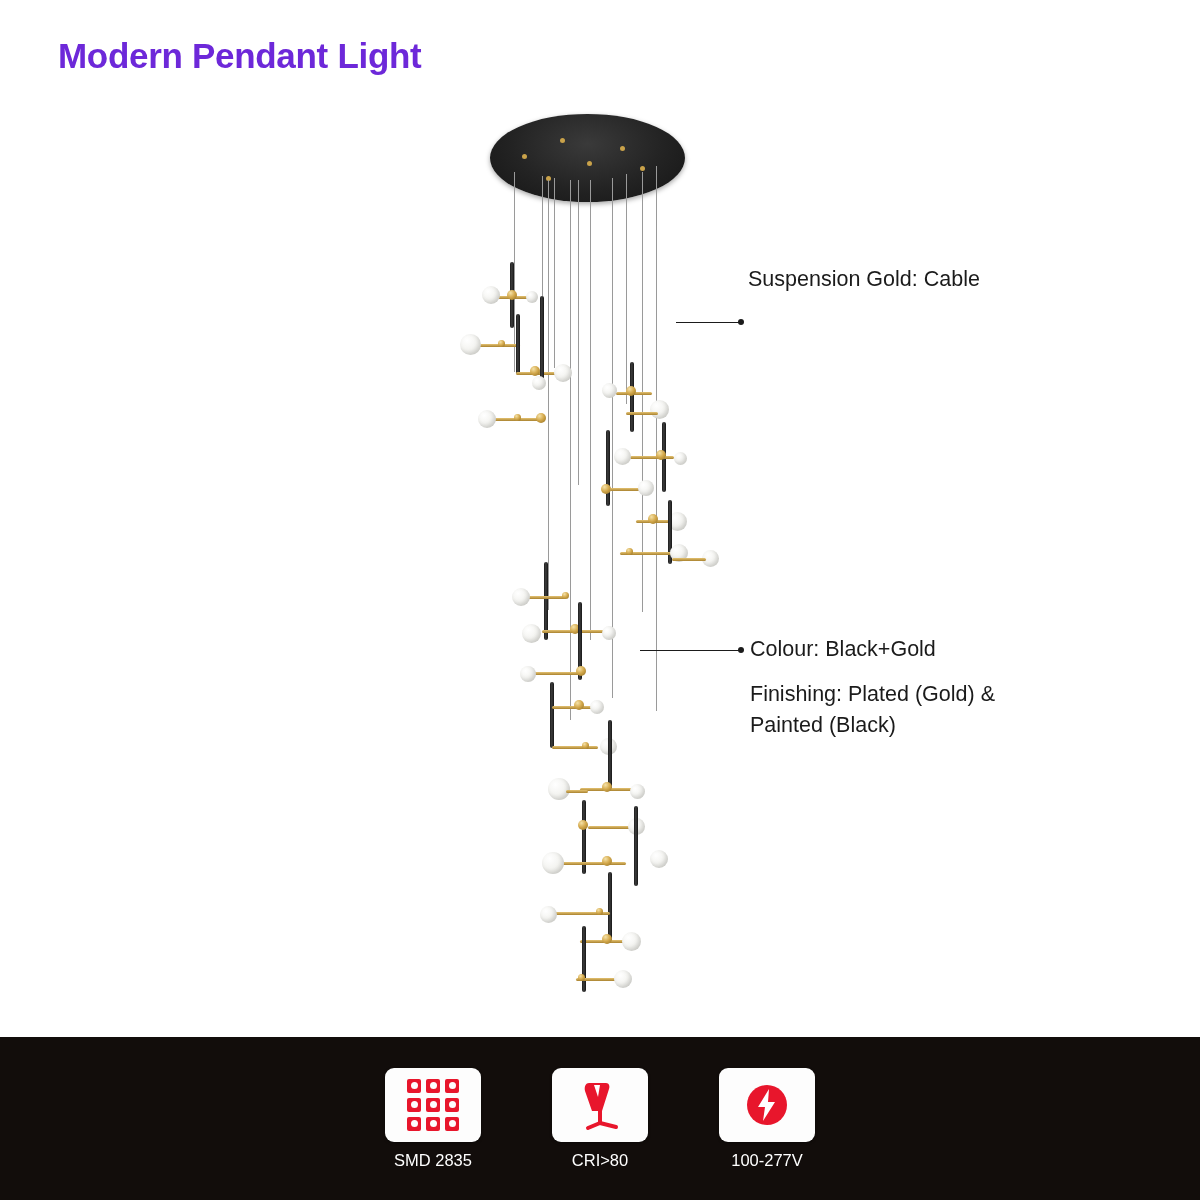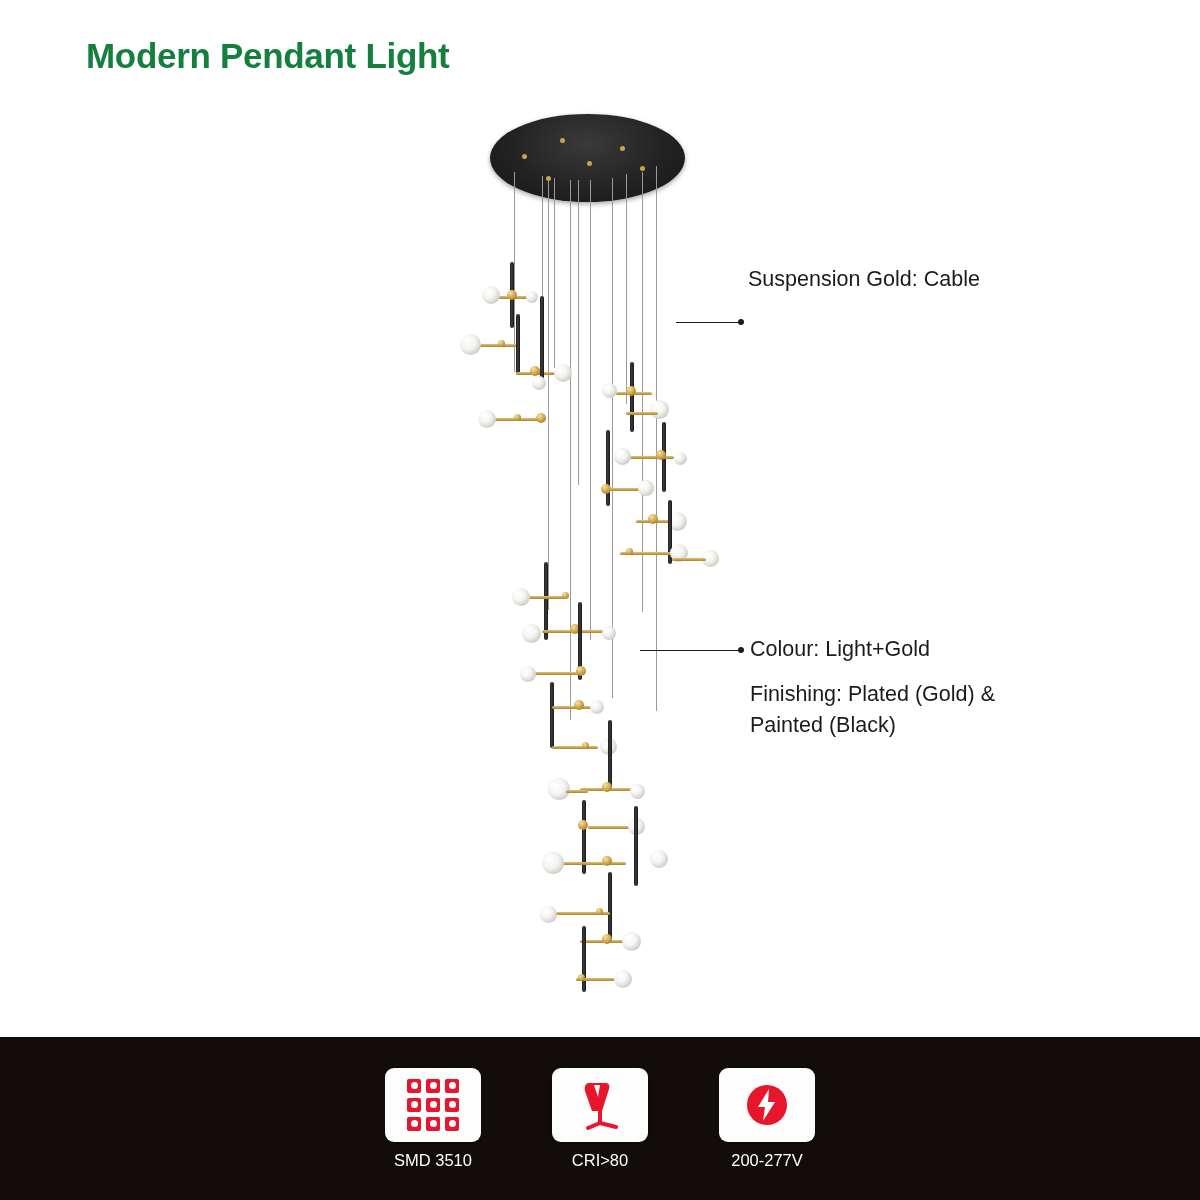--- a/index.html
+++ b/index.html
@@ -19,23 +19,22 @@
     width: 1200px;
     height: 1200px;
     background: #ffffff;
   }
   .title {
     position: absolute;
     left: 58px;
     top: 36px;
     font-size: 35px;
     font-weight: bold;
-    color: #15803d;
+    color: #6d28d9;
     letter-spacing: -0.3px;
-    margin-left: 28px;
   }
 
   
   .product-area {
     position: absolute;
     left: 430px;
     top: 100px;
     width: 380px;
     height: 920px;
   }
@@ -329,21 +328,21 @@
 
   <div class="leader" style="left:676px; top:322px; width:66px;"></div>
   <div class="leader-dot" style="left:738px; top:319px;"></div>
   <div class="anno" style="left:748px; top:264px;">
     <div>Suspension Gold: Cable</div>
   </div>
 
   <div class="leader" style="left:640px; top:650px; width:100px;"></div>
   <div class="leader-dot" style="left:738px; top:647px;"></div>
   <div class="anno" style="left:750px; top:634px;">
-    <div>Colour: Light+Gold</div>
+    <div>Colour: Black+Gold</div>
     <div style="height:14px;"></div>
     <div>Finishing: Plated (Gold) &amp;</div>
     <div>Painted (Black)</div>
   </div>
 
   <div class="footer">
     <div class="badges">
 
       <div class="badge">
         <div class="badge-box">
@@ -352,21 +351,21 @@
               <div class="smd-cell"></div>
               <div class="smd-cell"></div>
             <div class="smd-cell"></div>
               <div class="smd-cell"></div>
               <div class="smd-cell"></div>
             <div class="smd-cell"></div>
               <div class="smd-cell"></div>
               <div class="smd-cell"></div>
           </div>
         </div>
-        <div class="badge-label">SMD 3510</div>
+        <div class="badge-label">SMD 2835</div>
       </div>
 
       <div class="badge">
         <div class="badge-box">
           <svg width="48" height="52" viewBox="0 0 48 52">
             <path d="M13 4 L30 4 C33 4 34 7 33 10 L26 32 L16 32 L9 12 C8 7 10 4 13 4 Z" fill="#e8162c"></path>
             <path d="M18 6 L24 6 L22 18 Z" fill="#ffffff"></path>
             <path d="M24 32 L24 44" stroke="#e8162c" stroke-width="4" fill="none" stroke-linecap="round"></path>
             <path d="M24 44 L40 48" stroke="#e8162c" stroke-width="4" fill="none" stroke-linecap="round"></path>
             <path d="M24 44 L12 49" stroke="#e8162c" stroke-width="4" fill="none" stroke-linecap="round"></path>
@@ -375,19 +374,19 @@
         <div class="badge-label">CRI&gt;80</div>
       </div>
 
       <div class="badge">
         <div class="badge-box">
           <svg width="46" height="50" viewBox="0 0 46 50">
             <circle cx="23" cy="25" r="20" fill="#e8162c"></circle>
             <path d="M25 9 L14 27 L21 27 L19 41 L31 22 L24 22 Z" fill="#ffffff"></path>
           </svg>
         </div>
-        <div class="badge-label">200-277V</div>
+        <div class="badge-label">100-277V</div>
       </div>
 
     </div>
   </div>
 
 </div>
 
 </body></html>

